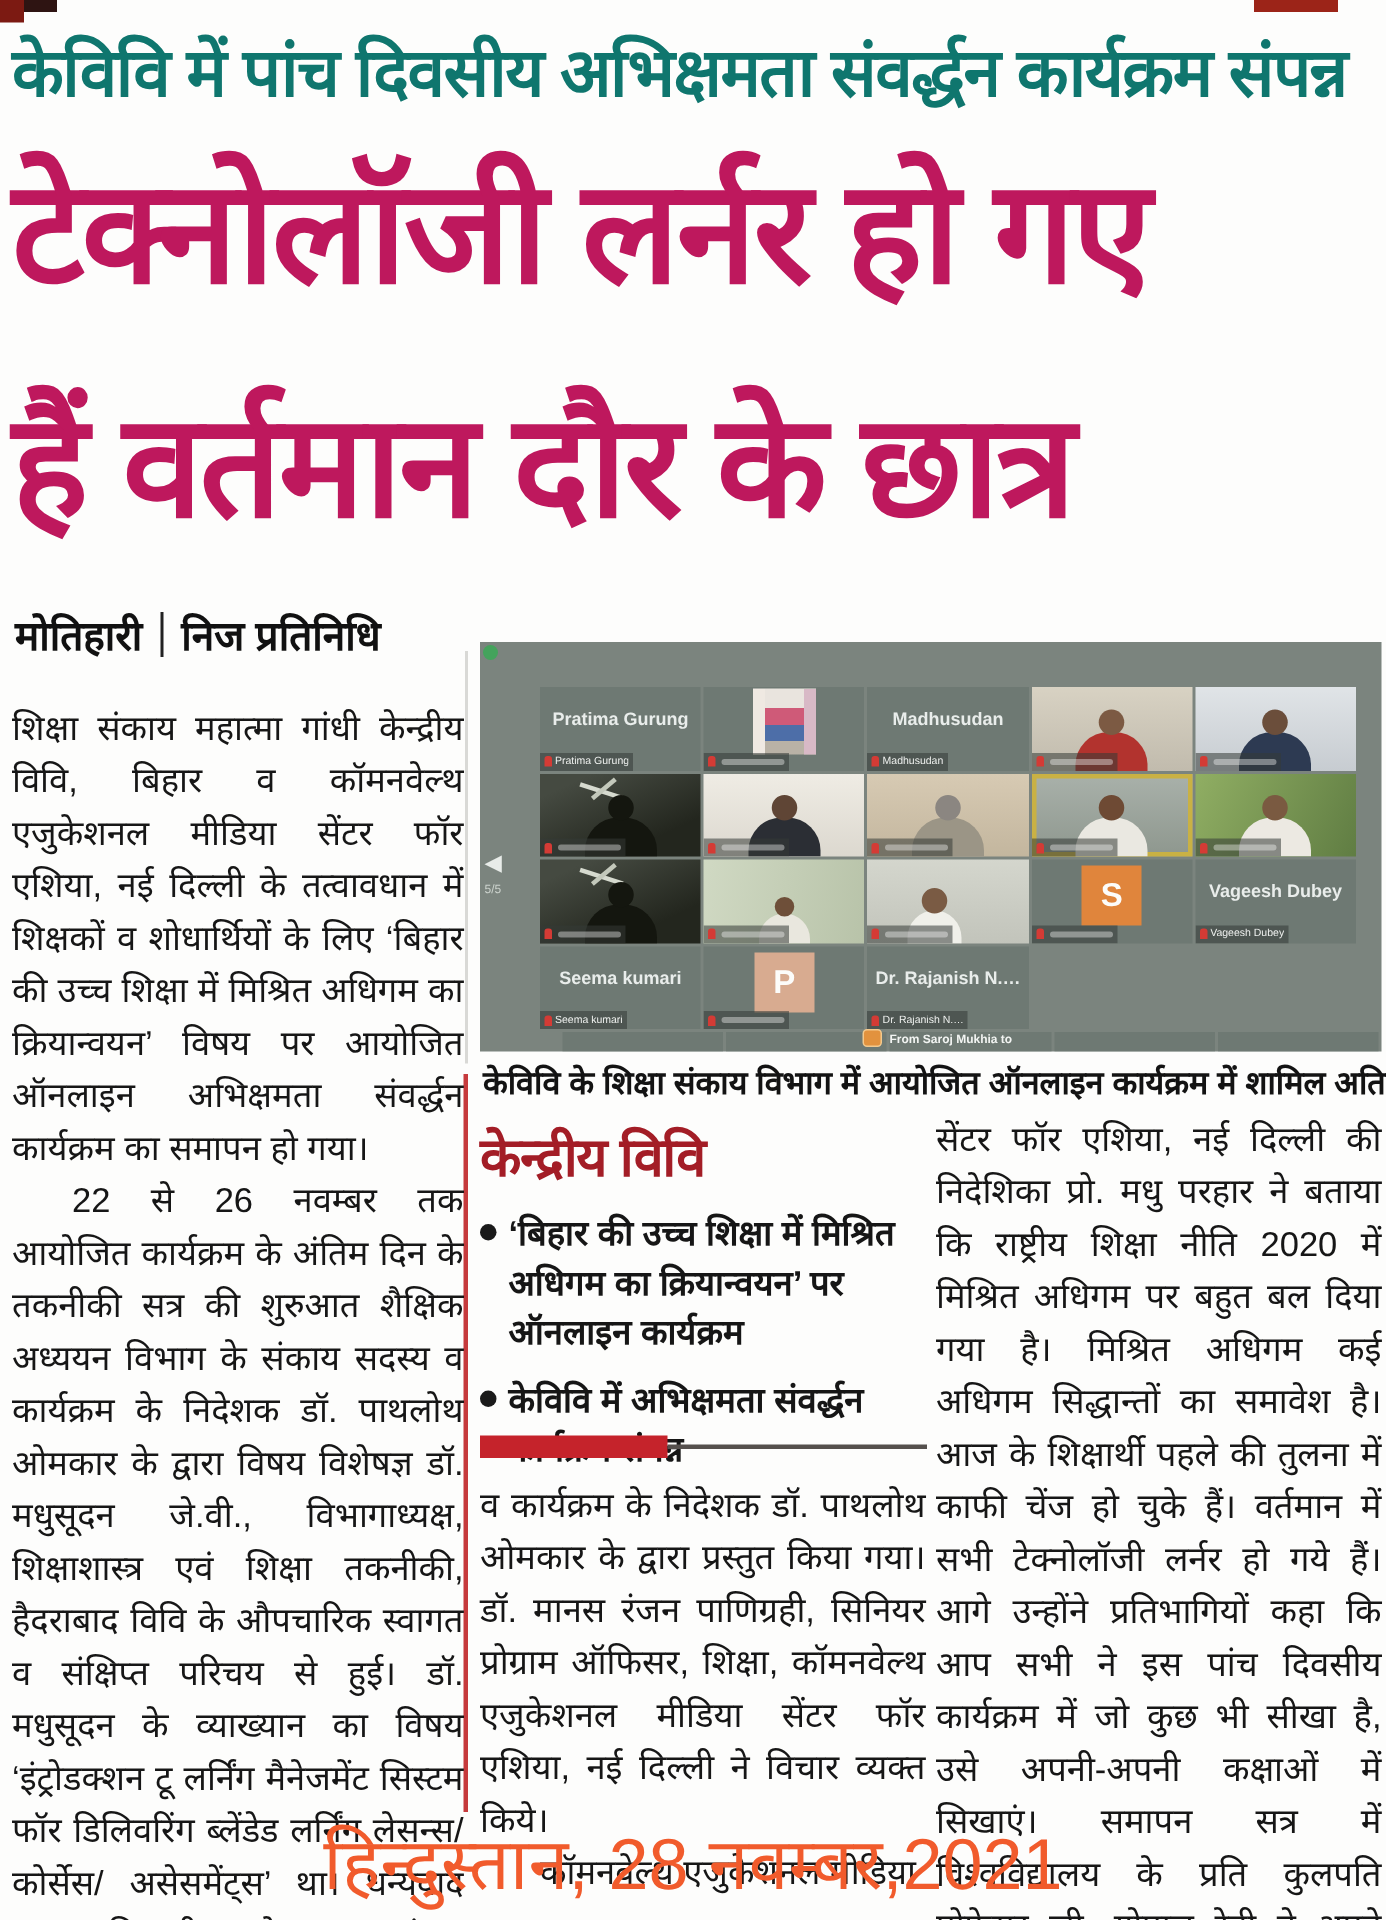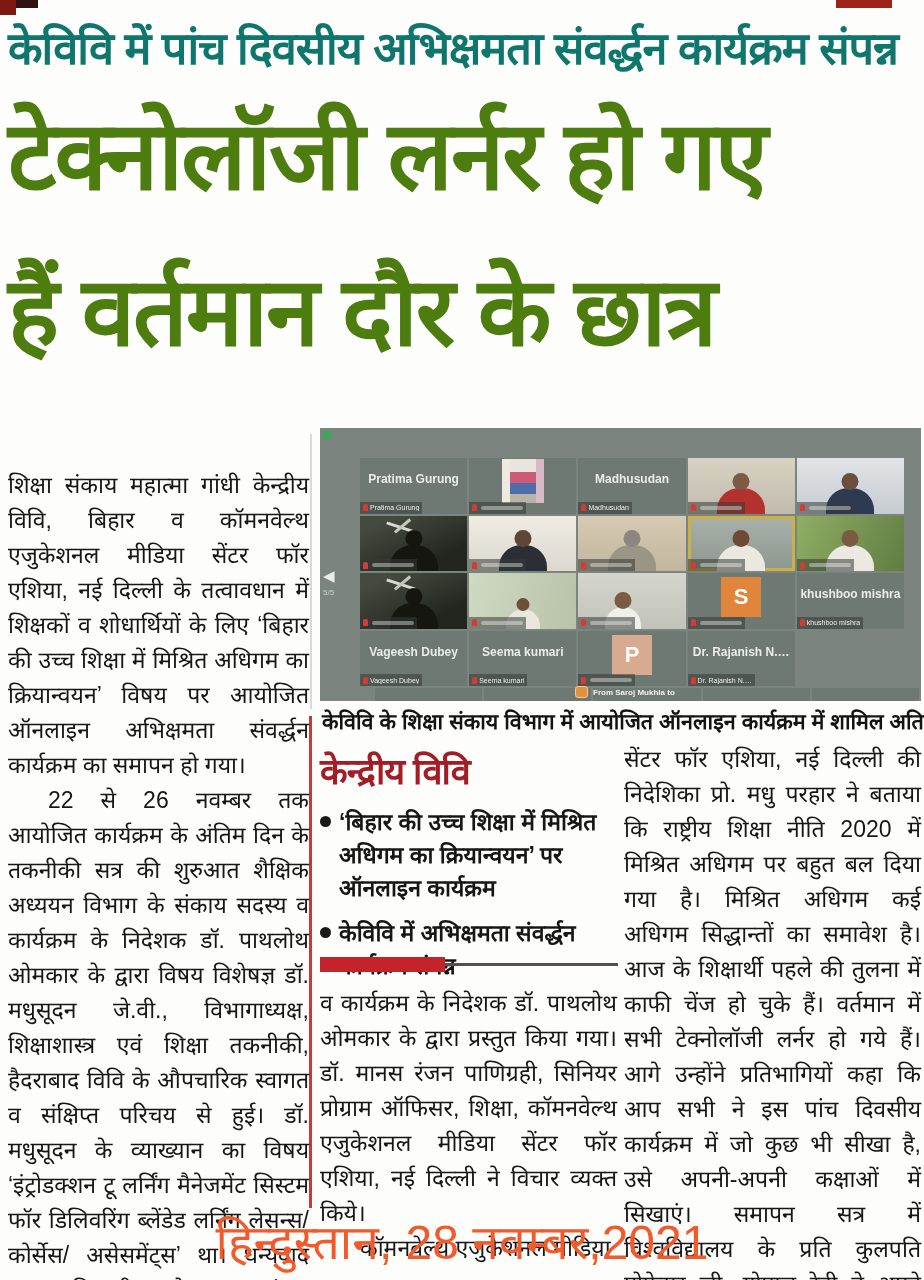--- a/index.html
+++ b/index.html
@@ -16,21 +16,21 @@
   .corner-mark.left::after { content:""; position:absolute; left:0; top:0; width:16px; height:15px; background:#7c1a12; }
   .corner-mark.right { left:836px; width:56px; height:8px; background:#9c2418; }
 
   
   .kicker {
     position:absolute; left:8px; top:16px; width:910px;
     font-size:45px; font-weight:bold; letter-spacing:-1px; color:#0f766e; white-space:nowrap;
   }
   .headline {
     position:absolute; left:8px; top:78px; width:912px;
-    font-size:96px; line-height:156px; font-weight:bold; letter-spacing:-2px; color:#4d7c0f;
+    font-size:96px; line-height:156px; font-weight:bold; letter-spacing:-2px; color:#be185d;
   }
   .byline {
     position:absolute; left:10px; top:404px; display:flex; align-items:center; gap:12px;
     font-size:27px; font-weight:bold; color:#111;
   }
   .byline .vbar { width:2px; height:30px; background:#222; }
 
   
   .rule-gray { position:absolute; left:310px; top:434px; width:2px; height:275px; background:#d9d9d6; }
   .rule-red  { position:absolute; left:309px; top:716px; width:3px; height:492px; background:#c63a3c; }
@@ -143,20 +143,25 @@
 
 <div class="page">
 
   <div class="corner-mark left"></div>
   <div class="corner-mark right"></div>
 
   <h2 class="kicker">केविवि में पांच दिवसीय अभिक्षमता संवर्द्धन कार्यक्रम संपन्न</h2>
 
   <h1 class="headline"><span>टेक्नोलॉजी लर्नर हो गए</span><br><span>हैं वर्तमान दौर के छात्र</span></h1>
 
+  <div class="byline">
+    <span>मोतिहारी</span>
+    <span class="vbar"></span>
+    <span>निज प्रतिनिधि</span>
+  </div>
 
   <div class="rule-gray"></div>
   <div class="rule-red"></div>
 
   <div class="body-col col-left">
     <p>शिक्षा संकाय महात्मा गांधी केन्द्रीय विवि, बिहार व कॉमनवेल्थ एजुकेशनल मीडिया सेंटर फॉर एशिया, नई दिल्ली के तत्वावधान में शिक्षकों व शोधार्थियों के लिए ‘बिहार की उच्च शिक्षा में मिश्रित अधिगम का क्रियान्वयन’ विषय पर आयोजित ऑनलाइन अभिक्षमता संवर्द्धन कार्यक्रम का समापन हो गया।</p>
     <p class="para-indent gap-para">22 से 26 नवम्बर तक आयोजित कार्यक्रम के अंतिम दिन के तकनीकी सत्र की शुरुआत शैक्षिक अध्ययन विभाग के संकाय सदस्य व कार्यक्रम के निदेशक डॉ. पाथलोथ ओमकार के द्वारा विषय विशेषज्ञ डॉ. मधुसूदन जे.वी., विभागाध्यक्ष, शिक्षाशास्त्र एवं शिक्षा तकनीकी, हैदराबाद विवि के औपचारिक स्वागत व संक्षिप्त परिचय से हुई। डॉ. मधुसूदन के व्याख्यान का विषय ‘इंट्रोडक्शन टू लर्निंग मैनेजमेंट सिस्टम फॉर डिलिवरिंग ब्लेंडेड लर्निंग लेसन्स/ कोर्सेस/ असेसमेंट्स’ था। धन्यवाद ज्ञापन विभागीय शोध छात्र रंजन कुमार के द्वारा किया गया। समापन सत्र में संक्षिप्त प्रतिवेदन संकाय सदस्य</p>
   </div>
 
   <div class="photo">
@@ -273,27 +278,20 @@
             <span class="lbl-txt"></span>
             <span class="lbl-blur"></span>
           </span>
       </div>
       <div class="tile t-avatar">
         <span class="abox" style="background:#e0853c;">S</span>
         <span class="blabel">
             <span class="mic"></span>
             <span class="lbl-txt"></span>
             <span class="lbl-blur"></span>
-          </span>
-      </div>
-      <div class="tile t-name">
-        <span class="cname">khushboo mishra</span>
-        <span class="blabel">
-            <span class="mic"></span>
-            <span class="lbl-txt">khushboo mishra</span>
           </span>
       </div>
 
       <div class="tile t-name">
         <span class="cname">Vageesh Dubey</span>
         <span class="blabel">
             <span class="mic"></span>
             <span class="lbl-txt">Vageesh Dubey</span>
           </span>
       </div>

